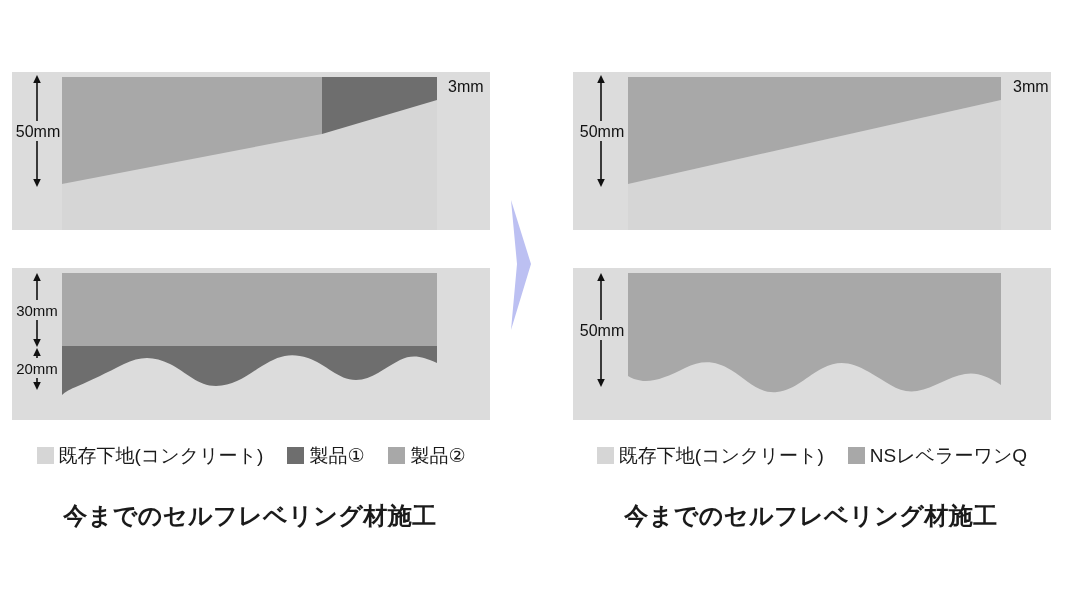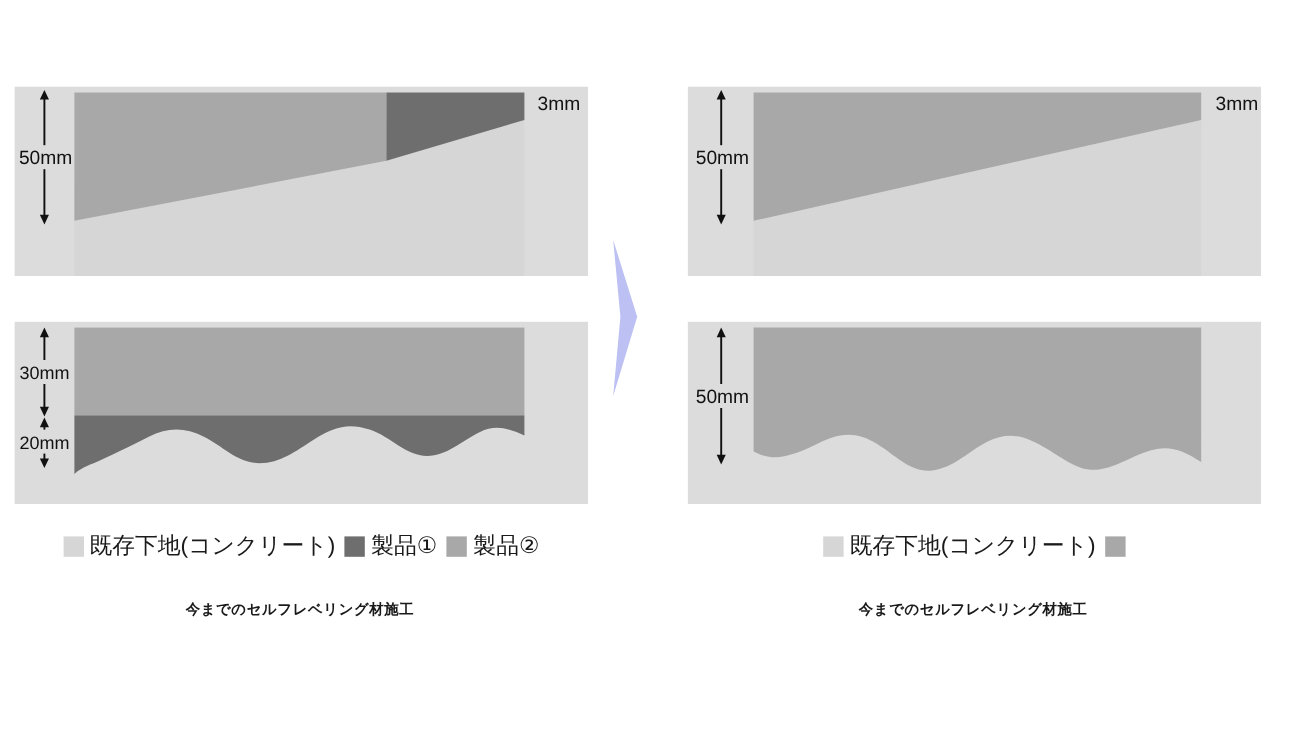--- a/index.html
+++ b/index.html
@@ -53,21 +53,21 @@
   
   .legend {
     position: absolute;
     top: 440px;
     left: 12px;
     width: 478px;
     height: 30px;
     display: flex;
     align-items: center;
     justify-content: center;
-    gap: 8px;
+    gap: 24px;
     white-space: nowrap;
   }
   .legend-entry {
     display: inline-flex;
     align-items: center;
     gap: 5px;
   }
   .swatch {
     display: inline-block;
     width: 17px;
@@ -80,21 +80,21 @@
     letter-spacing: 0;
   }
 
   
   .caption {
     position: absolute;
     top: 500px;
     left: 0;
     width: 500px;
     text-align: center;
-    font-size: 12px;
+    font-size: 24px;
     font-weight: bold;
     letter-spacing: 0.5px;
   }
 
   .dim-text {
     font-family: "Liberation Sans", "DejaVu Sans", sans-serif;
     font-size: 16px;
     fill: #111111;
   }
   .dim-text.small { font-size: 15px; }
@@ -236,19 +236,20 @@
       </svg>
     </div>
 
     <div class="legend">
       <span class="legend-entry">
         <span class="swatch" style="background:#d6d6d6"></span>
         <span class="legend-label">既存下地(コンクリート)</span>
       </span>
       <span class="legend-entry">
         <span class="swatch" style="background:#a8a8a8"></span>
+        <span class="legend-label">NSレベラーワンQ</span>
       </span>
     </div>
 
     <div class="caption">今までのセルフレベリング材施工</div>
   </div>
 
 </div>
 
 </body></html>

